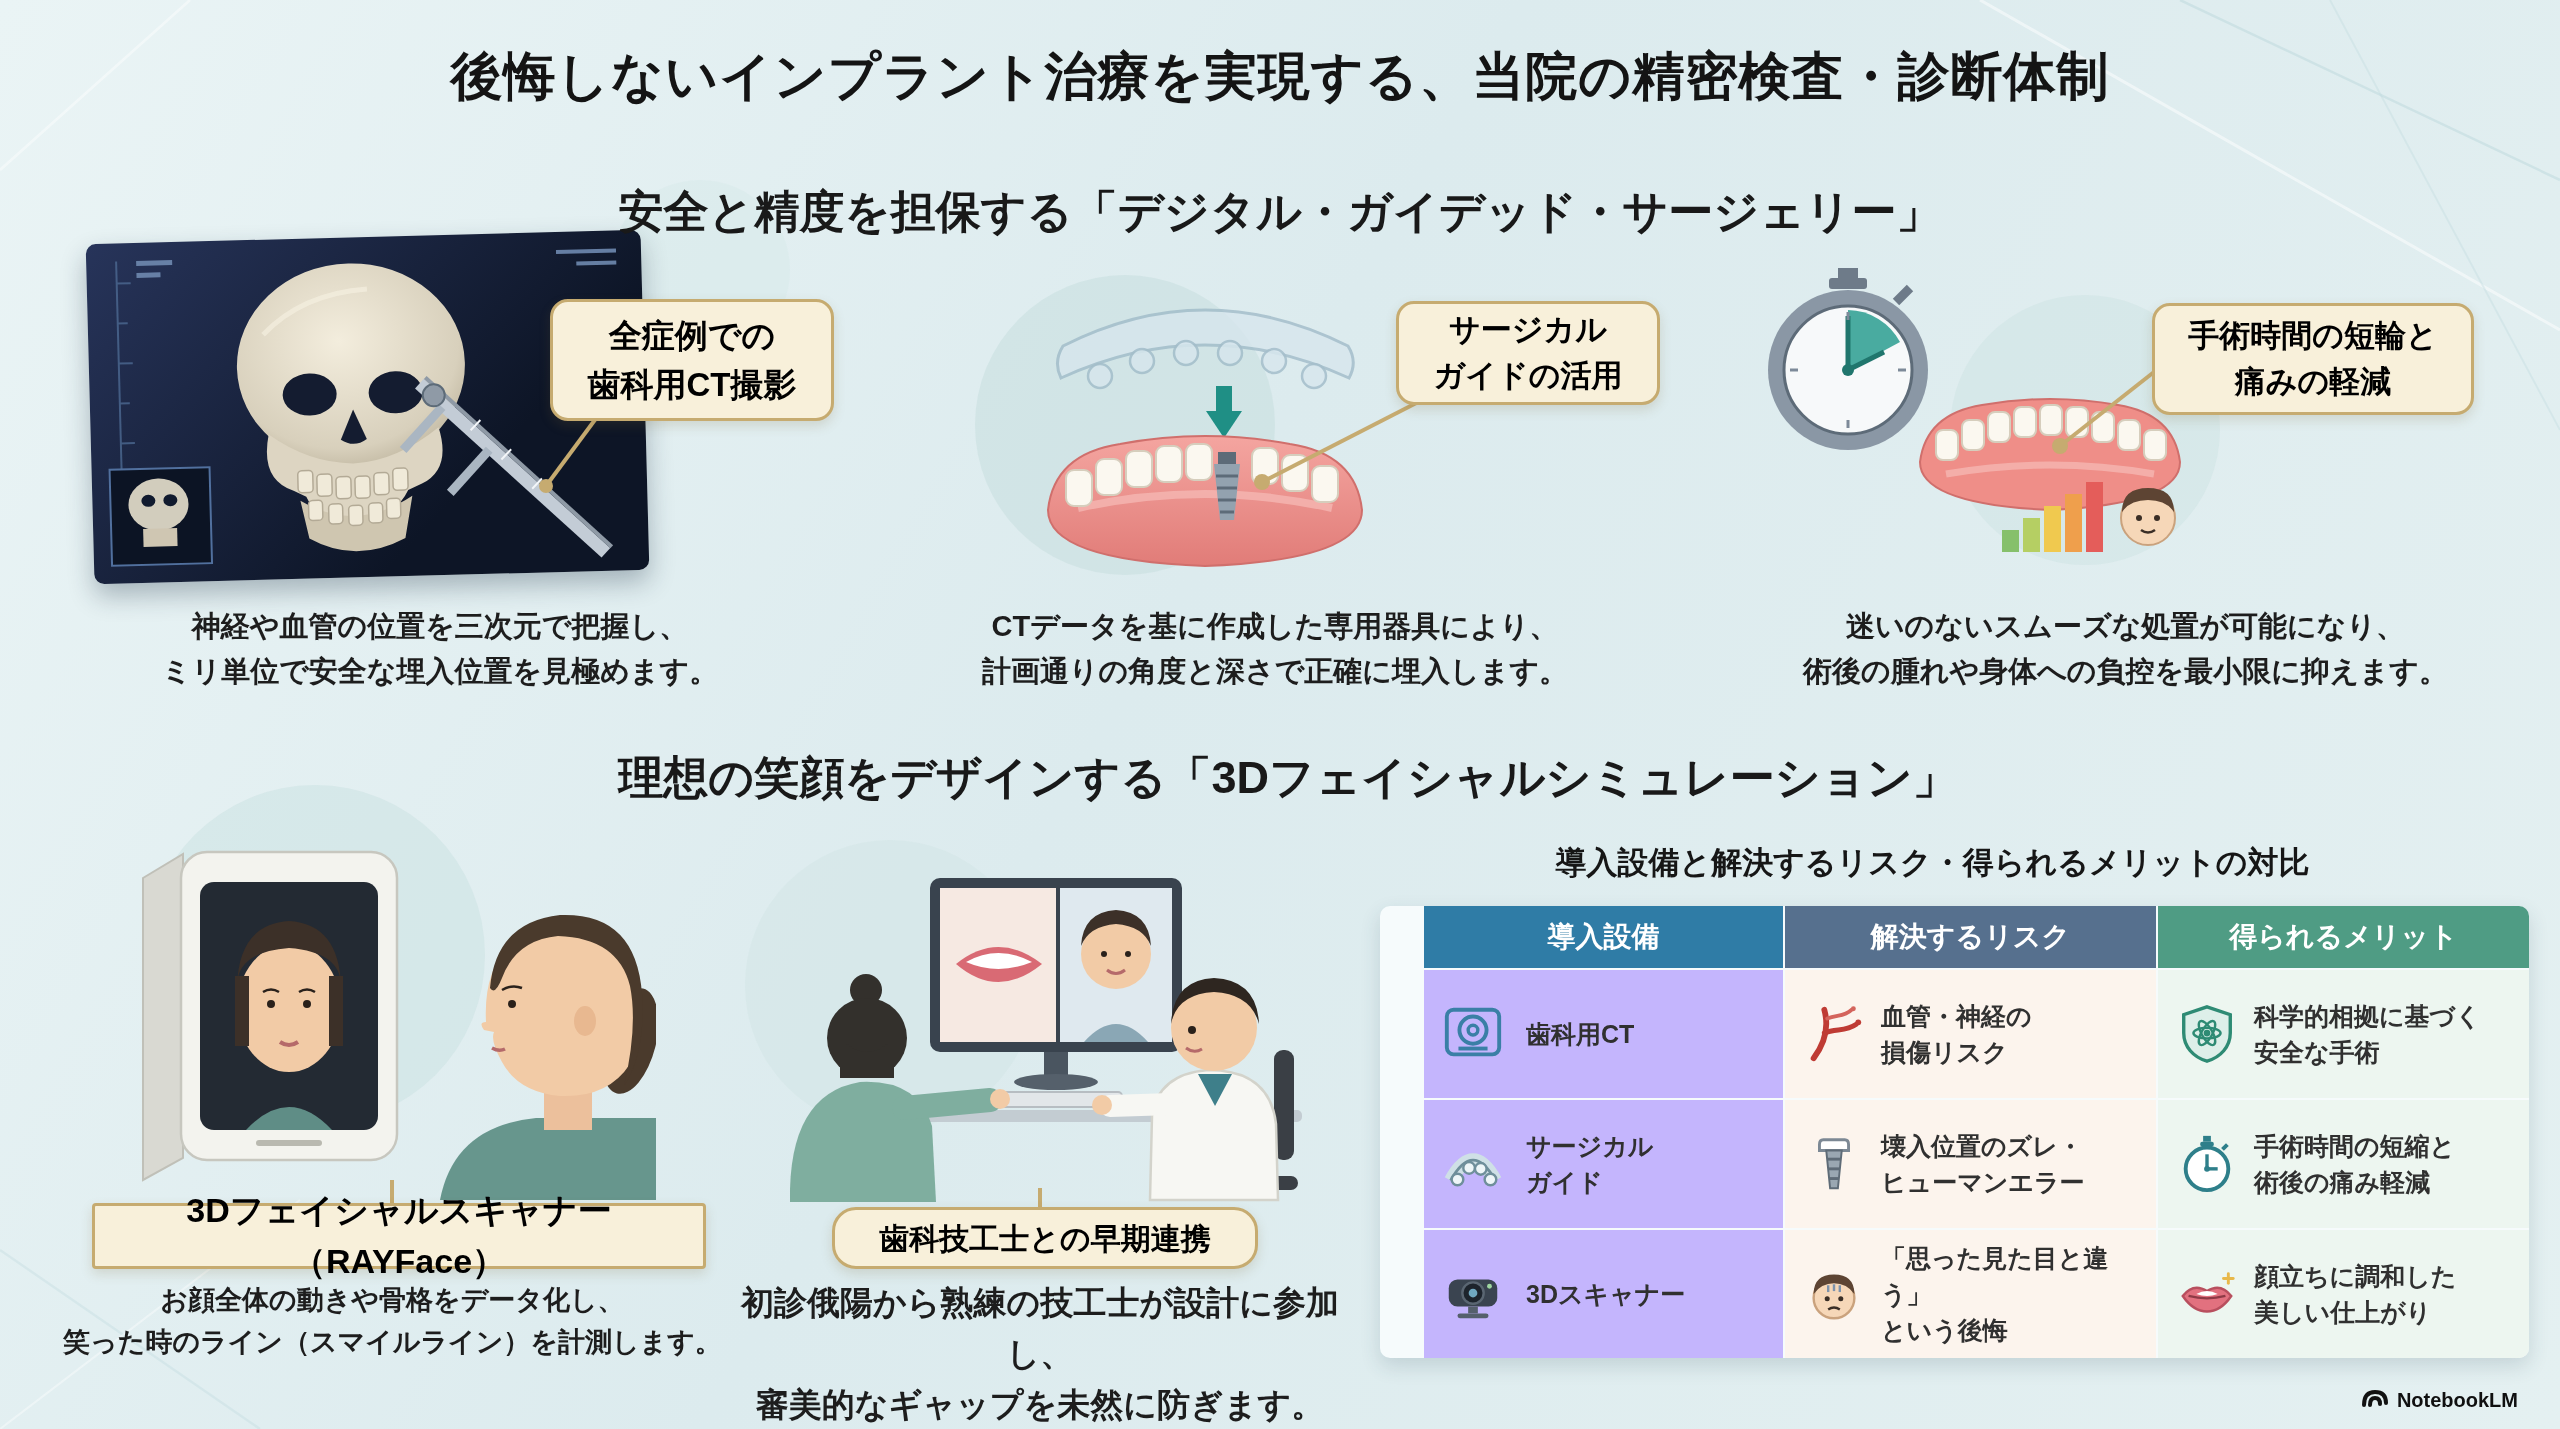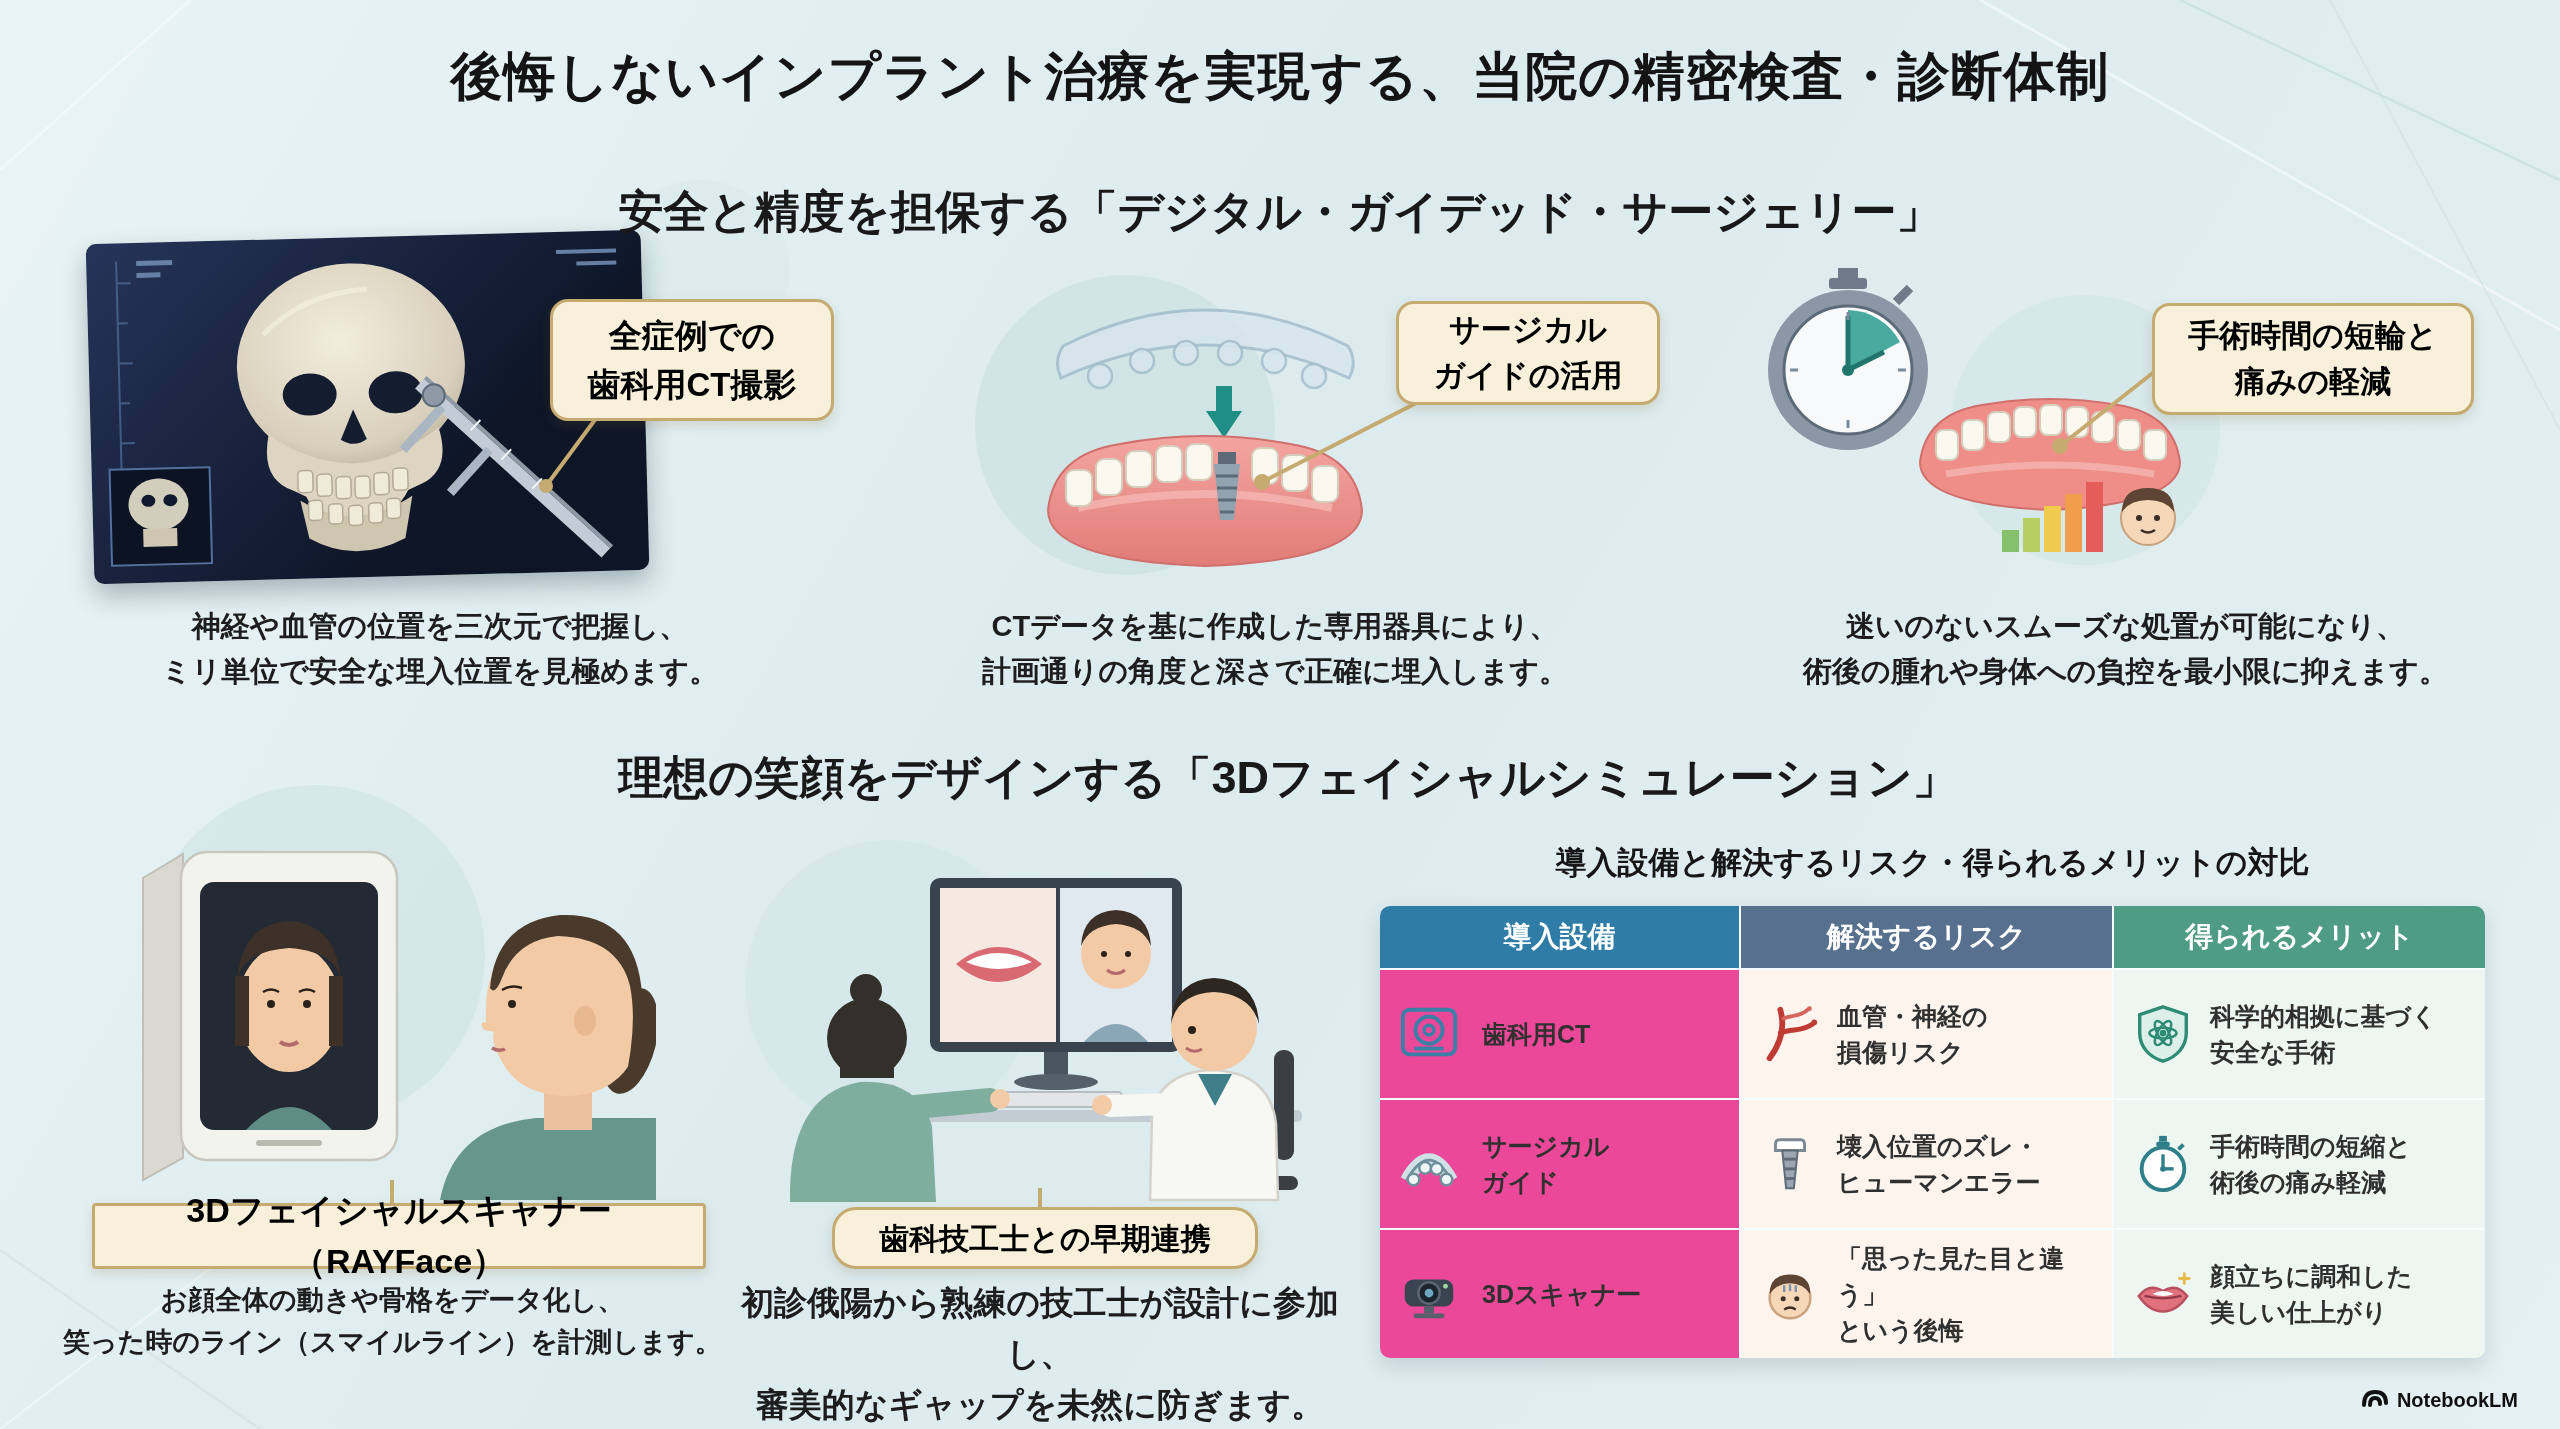--- a/index.html
+++ b/index.html
@@ -44,29 +44,29 @@
   #cap2{left:945px;top:604px;width:660px;}
   #cap3{left:1768px;top:604px;width:715px;}
   #cap4{left:40px;top:1280px;width:705px;font-size:27px;}
   #cap5{left:710px;top:1277px;width:660px;font-size:33px;}
 
   .table-title{position:absolute;left:1380px;top:842px;width:1105px;z-index:3;
     text-align:center;font-size:31px;font-weight:800;color:#161616;}
   .cmp-table{position:absolute;left:1380px;top:906px;width:1105px;z-index:3;
     display:grid;grid-template-columns:359px 371px 371px;grid-template-rows:62px 128px 128px 128px;
     gap:2px;background:#f6fbfc;border-radius:10px;overflow:hidden;
-    box-shadow:0 8px 20px rgba(40,70,90,.16);}
+    box-shadow:0 8px 20px rgba(40,70,90,.16);padding-left:44px;}
   .th{display:flex;align-items:center;justify-content:center;color:#fff;
     font-size:28px;font-weight:800;}
   .th-equip{background:#2f7ca6;}
   .th-risk{background:#56708e;}
   .th-merit{background:#4f9c84;}
   .td{display:flex;align-items:center;gap:14px;padding:0 10px 0 16px;
     font-size:25px;font-weight:700;line-height:1.45;white-space:pre-line;color:#303030;}
-  .td-equip{background:#ec4899;gap:20px;}
+  .td-equip{background:#c4b5fd;gap:20px;}
   .td-risk{background:#fcf4ed;}
   .td-merit{background:#edf6f0;}
   .ticon{flex:0 0 66px;width:66px;height:66px;display:flex;align-items:center;justify-content:center;}
   .ticon svg{width:64px;height:64px;display:block;}
 
   .footer-brand{position:absolute;right:42px;bottom:14px;z-index:5;display:flex;align-items:center;gap:7px;
     font-size:20px;font-weight:700;color:#101010;}
   .footer-brand svg{width:30px;height:30px;display:block;}
 </style>
 </head>

